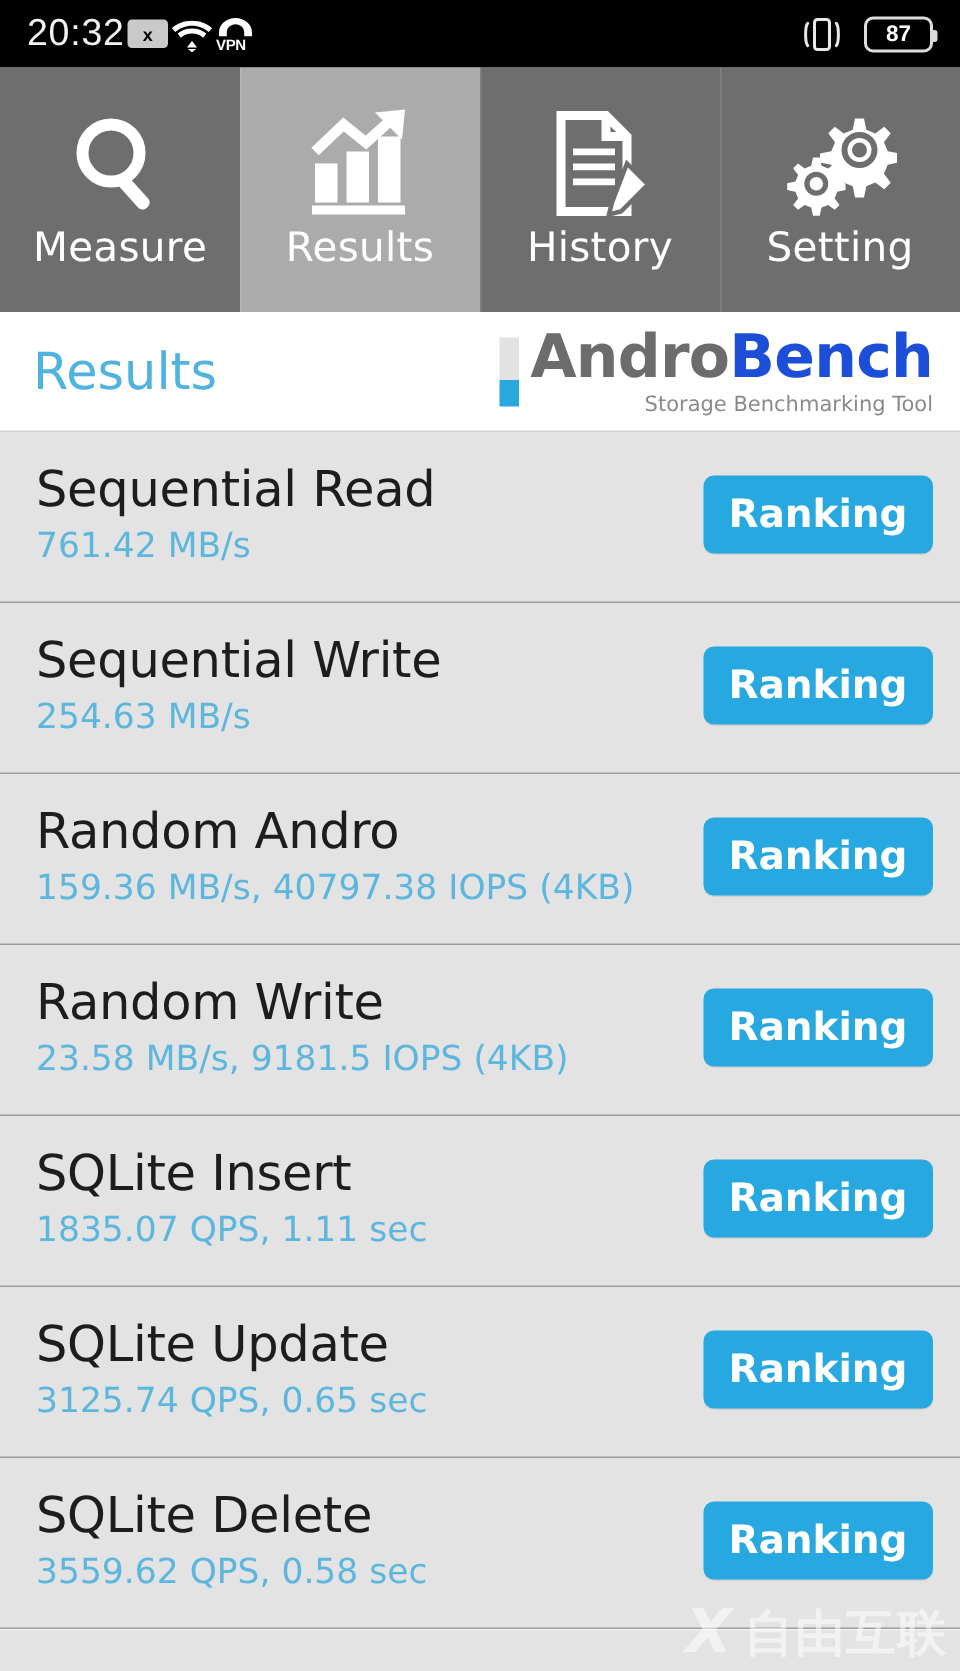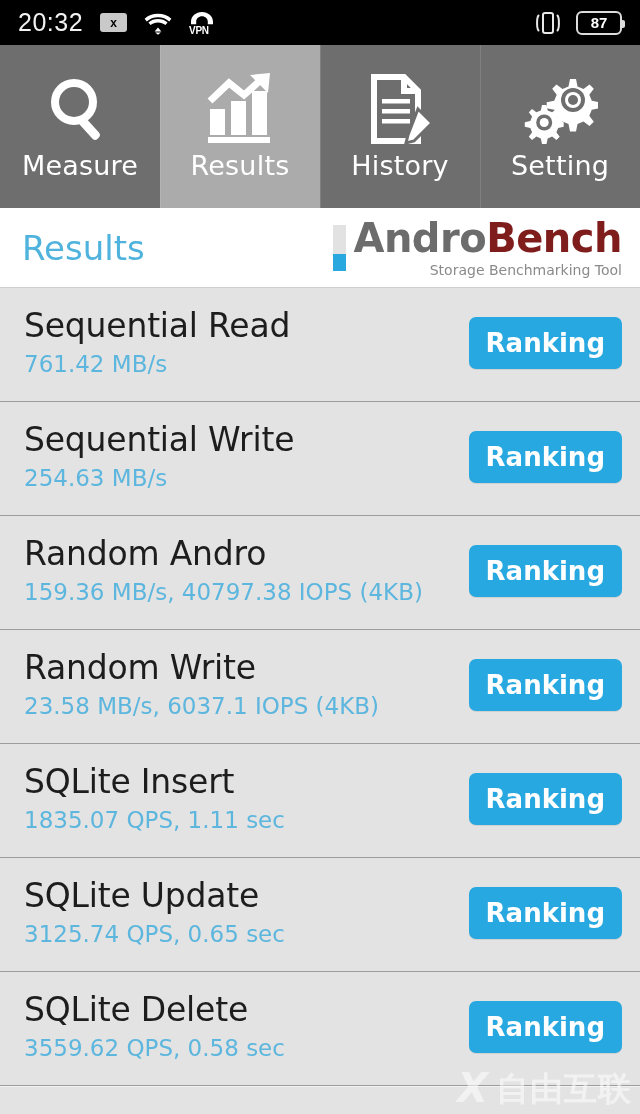--- a/index.html
+++ b/index.html
@@ -23,21 +23,21 @@
     background: #000;
     display: flex;
     align-items: center;
     padding: 0 18px;
     box-sizing: border-box;
     color: #fff;
   }
   .status-left {
     display: flex;
     align-items: center;
-    gap: 17px;
+    gap: 2px;
   }
   .status-time {
     font-size: 25px;
     font-family: "Liberation Sans", sans-serif;
     letter-spacing: 0.5px;
     color: #f2f2f2;
   }
   .status-right {
     margin-left: auto;
     display: flex;
@@ -170,21 +170,21 @@
   }
   .logo-text-wrap { display: flex; flex-direction: column; }
   .logo-word {
     font-size: 40px;
     font-weight: bold;
     line-height: 1;
     font-family: "DejaVu Sans", sans-serif;
     letter-spacing: -0.5px;
   }
   .logo-andro { color: #6c6c6c; }
-  .logo-bench { color: #7f1d1d; }
+  .logo-bench { color: #1d4ed8; }
   .logo-tag {
     font-size: 14px;
     color: #8a8a8a;
     text-align: right;
     margin-top: 4px;
     font-family: "DejaVu Sans", sans-serif;
   }
 
   
   .results-list {
@@ -407,21 +407,21 @@
       <div class="result-info">
         <div class="result-name">Random Andro</div>
         <div class="result-value">159.36 MB/s, 40797.38 IOPS (4KB)</div>
       </div>
       <button class="ranking-btn">Ranking</button>
     </div>
 
     <div class="result-row">
       <div class="result-info">
         <div class="result-name">Random Write</div>
-        <div class="result-value">23.58 MB/s, 6037.1 IOPS (4KB)</div>
+        <div class="result-value">23.58 MB/s, 9181.5 IOPS (4KB)</div>
       </div>
       <button class="ranking-btn">Ranking</button>
     </div>
 
     <div class="result-row">
       <div class="result-info">
         <div class="result-name">SQLite Insert</div>
         <div class="result-value">1835.07 QPS, 1.11 sec</div>
       </div>
       <button class="ranking-btn">Ranking</button>

